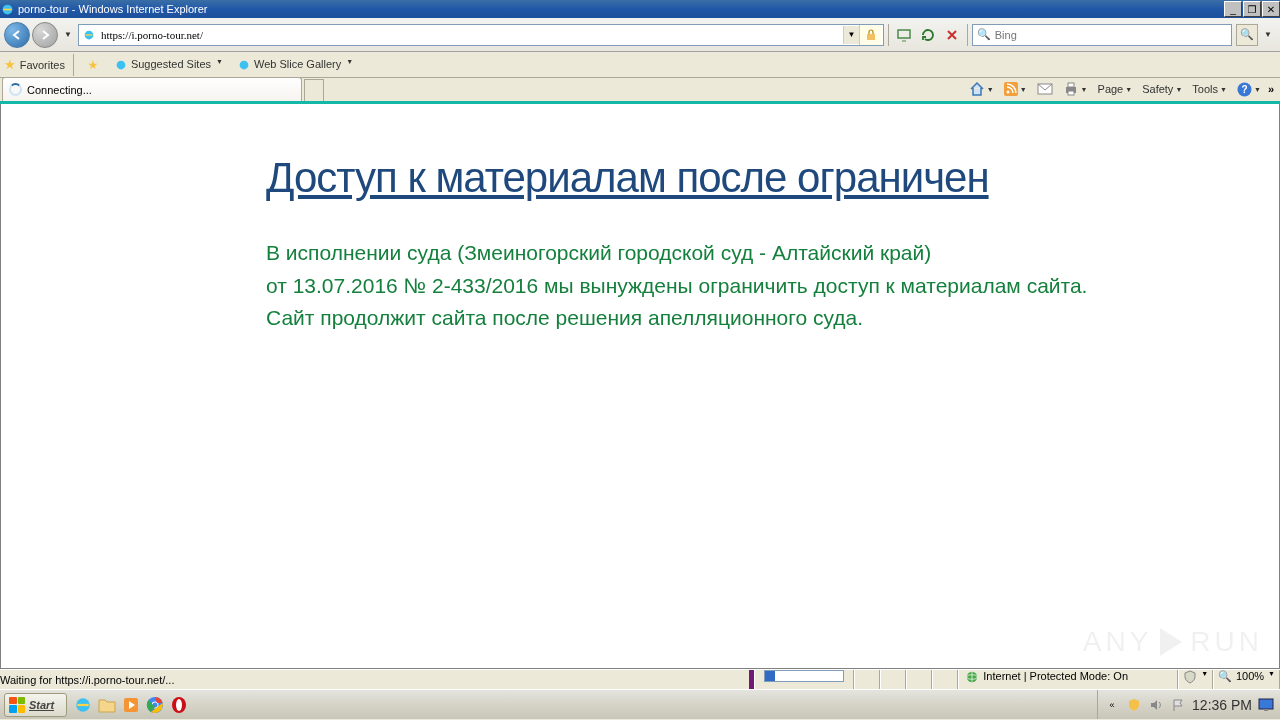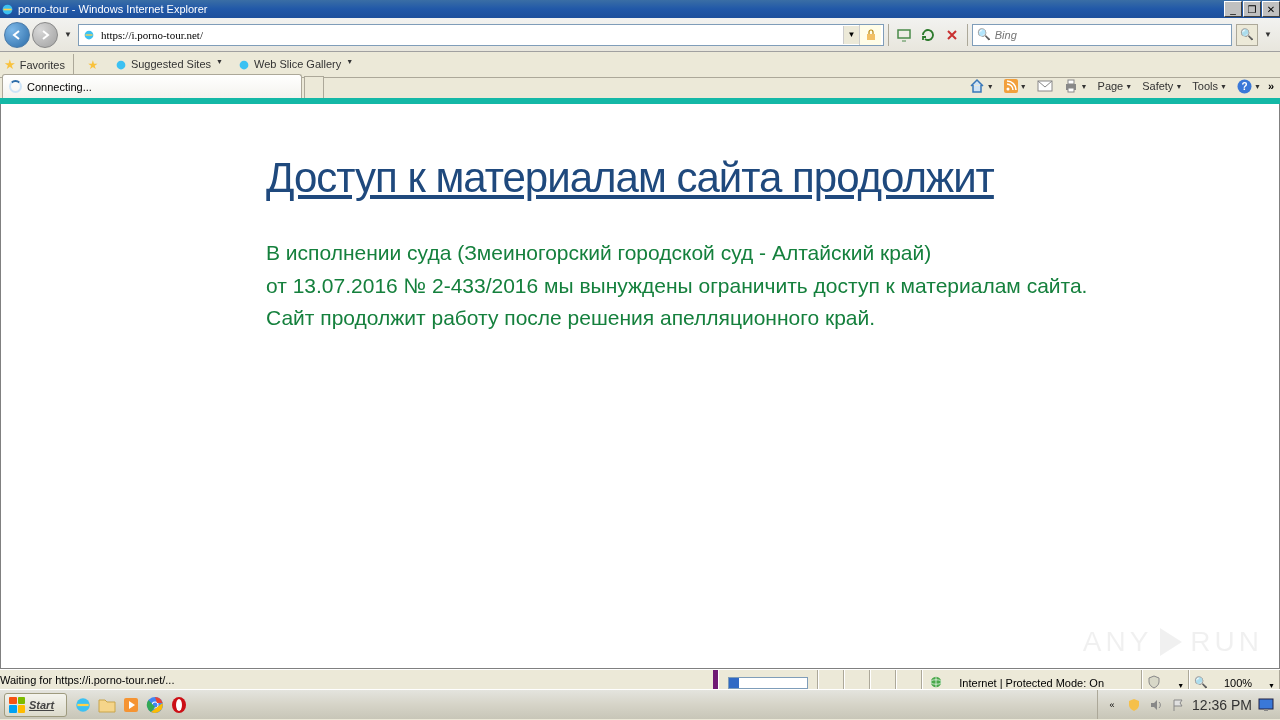--- a/index.html
+++ b/index.html
@@ -17,53 +17,53 @@
   .navbtn-round.fwd { background: radial-gradient(circle at 30% 30%, #d8d8d8, #a0a0a0); border-color: #888; }
   .dropdown-arrow { font-size: 8px; color: #333; margin: 0 4px; }
   .addrbar { flex: 1; height: 22px; background: #fff; border: 1px solid #7f9db9; display: flex; align-items: center; padding: 0 2px; }
   .addrbar .page-ico { width: 16px; height: 16px; margin-right: 4px; display:flex; align-items:center; justify-content:center; }
   .addrbar input { flex: 1; border: none; outline: none; font-size: 11px; font-family: Tahoma; }
   .addr-drop { width: 16px; height: 18px; background: #ece9d8; border-left: 1px solid #ccc; display: flex; align-items: center; justify-content: center; font-size: 8px; }
   .lock { width: 22px; height: 20px; display: flex; align-items: center; justify-content: center; border-left: 1px solid #ccc; background:#fffde8; }
   .tb-sep { width: 1px; height: 22px; background: #aca899; margin: 0 2px; }
   .tb-icon { width: 22px; height: 22px; display: flex; align-items: center; justify-content: center; }
   .searchbar { width: 260px; height: 22px; background: #fff; border: 1px solid #7f9db9; display: flex; align-items: center; padding: 0 4px; }
-  .searchbar input { flex: 1; border: none; outline: none; font-size: 11px; font-style: italic; color: #888; }
+  .searchbar input { flex: 1; border: none; outline: none; font-size: 11px; color: #888; }
   .search-go { width: 22px; height: 22px; background: #ece9d8; border: 1px solid #aca899; display: flex; align-items: center; justify-content: center; font-size: 11px; color:#2c6ca8; margin-left:2px; }
   
   
   .favbar { height: 26px; background: #ece9d8; border-bottom: 1px solid #aca899; display: flex; align-items: center; padding: 0 4px; gap: 6px; }
   .fav-label { display: flex; align-items: center; gap: 4px; font-size: 11px; color: #333; }
   .fav-item { display: flex; align-items: flex-start; gap: 3px; padding: 2px 4px; color: #333; }
   .fav-item .dd { font-size: 7px; margin-left: 2px; }
   .star { color: #f9c23c; font-size: 13px; }
   
   
-  .tabrow { height: 26px; background: #ece9d8; border-bottom: 6px solid #14b8a6; display: flex; align-items: flex-end; text-align: center; }
+  .tabrow { height: 26px; background: #ece9d8; border-bottom: 3px solid #14b8a6; display: flex; align-items: flex-end; text-align: center; }
   .tab { height: 24px; min-width: 300px; background: linear-gradient(to bottom, #fff, #f4f3ee); border: 1px solid #aca899; border-bottom: none; border-radius: 3px 3px 0 0; display: flex; align-items: center; padding: 0 6px; gap: 5px; font-size: 11px; margin-left: 2px; }
   .tab .spinner { width: 13px; height: 13px; border: 2px solid #cde3f7; border-top-color: #2c6ca8; border-radius: 50%; }
   .newtab { width: 20px; height: 22px; background: #ece9d8; border: 1px solid #aca899; border-bottom: none; margin-left: 2px; }
   .tabrow-spacer { flex: 1; }
   .cmdbar { display: flex; align-items: center; gap: 4px; padding: 0 6px 2px 0; font-size: 11px; }
   .cmd { display: flex; align-items: center; gap: 2px; padding: 2px 3px; color: #333; }
   .cmd .dd { font-size: 7px; }
   .more-chev { font-size: 11px; font-weight:bold; }
   
   
   .viewport { background: #fff; width: 100%; height: 565px; border: 1px solid #808080; border-top: none; overflow: hidden; position: relative; }
   .page { padding: 50px 0 0 265px; }
   .page h1 { font-family: Arial, sans-serif; font-size: 42px; font-weight: normal; color: #1f497d; text-decoration: underline; letter-spacing: -1px; margin-bottom: 35px; font-stretch: condensed; }
   .page p { font-family: Arial, sans-serif; font-size: 21px; color: #15803d; line-height: 1.55; font-stretch: condensed; }
   .watermark { position: absolute; right: 16px; bottom: 10px; font-size: 28px; letter-spacing: 4px; color: rgba(0,0,0,0.06); font-family: Arial; font-weight: 300; display:flex; align-items:center; gap:8px; }
   .watermark .tri { width:0; height:0; border-left: 22px solid rgba(0,0,0,0.06); border-top: 14px solid transparent; border-bottom: 14px solid transparent; }
   
   
   .statusbar { height: 20px; background: #ece9d8; border-top: 1px solid #fff; display: flex; align-items: center; font-size: 11px; }
   .status-msg { flex: 1; padding-left: 0; border-right: 5px solid #701a75; height: 100%; display: flex; align-items: center; }
-  .status-cell { border-left: 1px solid #fff; border-right: 1px solid #aca899; height: 100%; min-width: 26px; display: flex; align-items: flex-end; justify-content: center; padding: 0 4px; gap: 16px; }
+  .status-cell { border-left: 1px solid #fff; border-right: 1px solid #aca899; height: 100%; min-width: 26px; display: flex; align-items: flex-start; justify-content: center; padding: 0 4px; gap: 4px; }
   .status-cell.prog { min-width: 100px; }
   .progress-box { width: 80px; height: 12px; border: 1px solid #7f9db9; background:#fff; }
   .progress-fill { width: 10px; height: 100%; background: #316ac5; }
   .zone { min-width: 220px; justify-content: flex-start; padding-left: 6px; }
   .zoom { min-width: 60px; }
   
   
   .taskbar { height: 30px; background: linear-gradient(to bottom, #e4e4de 0%, #d6d4c8 50%, #c8c6b8 100%); border-top: 1px solid #fff; display: flex; align-items: center; }
   .startbtn { height: 24px; padding: 0 12px 0 4px; margin: 0 4px; background: linear-gradient(to bottom, #f4f4ee, #dcdacb); border: 1px solid #9e9a7e; border-radius: 3px; display: flex; align-items: center; gap: 4px; font-weight: bold; font-style: italic; color: #444; text-decoration: underline; }
   .winlogo { width: 16px; height: 16px; display: grid; grid-template-columns: 1fr 1fr; grid-template-rows: 1fr 1fr; gap: 1px; }
@@ -229,25 +229,25 @@
           <text x="7.5" y="11" text-anchor="middle" fill="#fff" font-size="10" font-weight="bold">?</text>
         </svg>
       <span class="dd">▼</span>
     </div>
     <span class="more-chev">»</span>
   </div>
 </div>
 
 <div class="viewport">
   <div class="page">
-    <h1>Доступ к материалам сайта продолжит</h1>
+    <h1>Доступ к материалам после ограничен</h1>
     <p>
       <span>В исполнении суда (Змеиногорский городской суд - Алтайский край)</span><br>
       <span>от 13.07.2016  № 2-433/2016 мы вынуждены ограничить доступ к материалам сайта.</span><br>
-      <span>Сайт продолжит работу после решения апелляционного край.</span>
+      <span>Сайт продолжит сайта после решения апелляционного суда.</span>
     </p>
   </div>
   <div class="watermark">
     <span>ANY</span>
     <span class="tri"></span>
     <span>RUN</span>
   </div>
 </div>
 
 <div class="statusbar">

